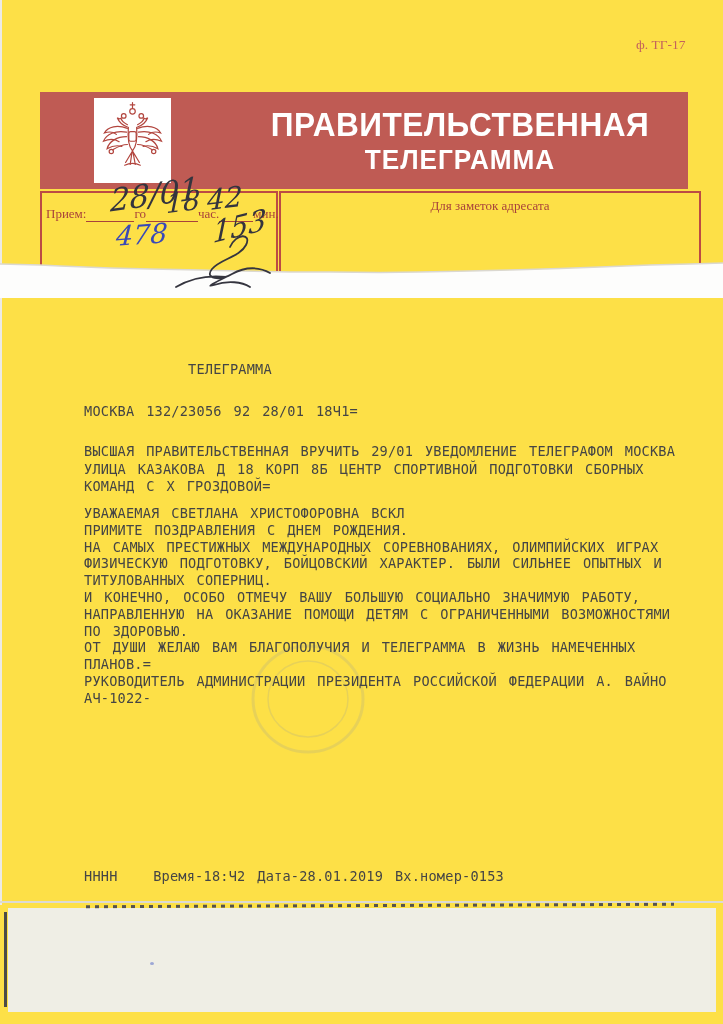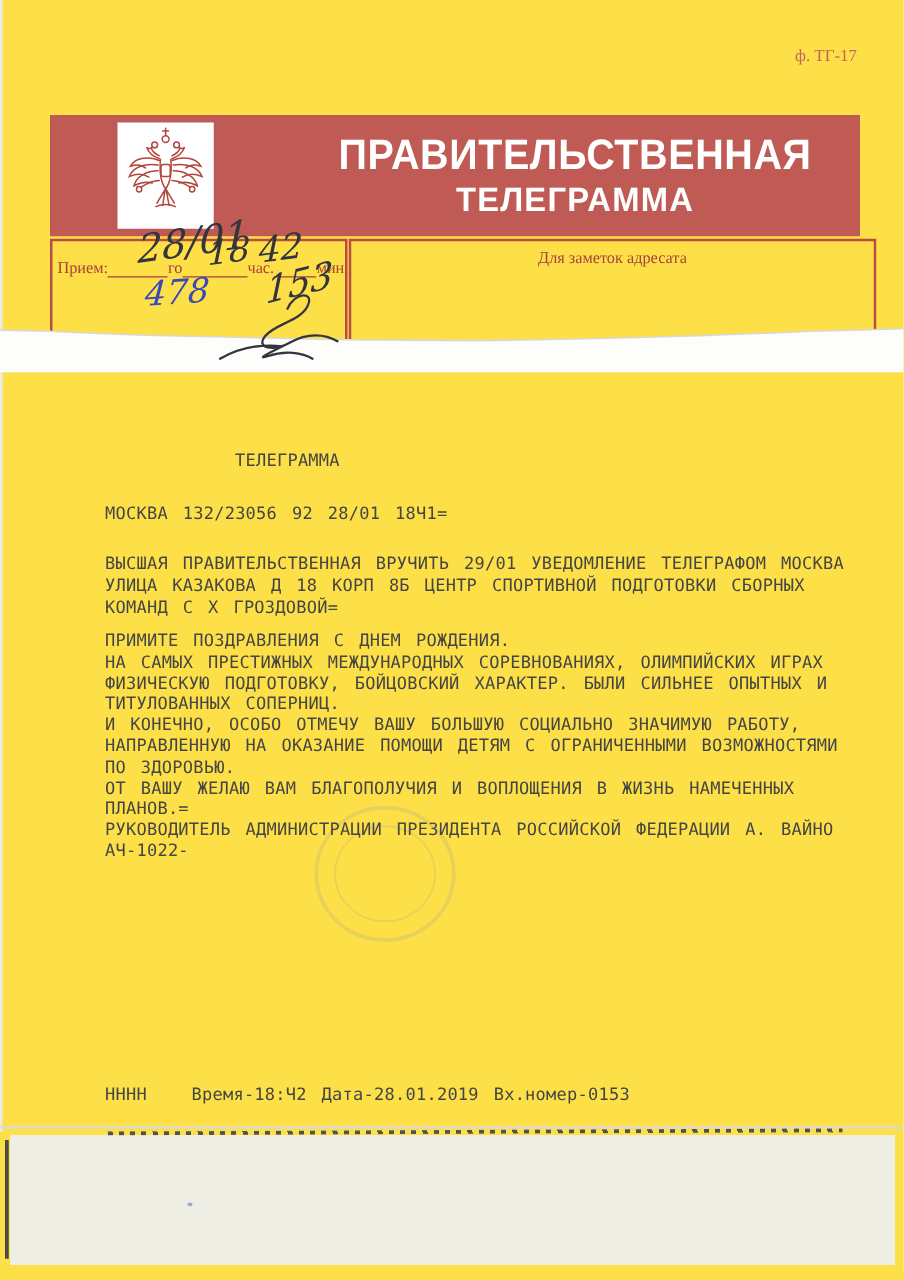--- a/index.html
+++ b/index.html
@@ -168,28 +168,29 @@
   <div class="tg-line tg-title">ТЕЛЕГРАММА</div>
   <div class="tg-line tg-service">МОСКВА 132/23056 92 28/01 18Ч1=</div>
 
   <div class="tg-address">
     <div class="tg-line">ВЫСШАЯ ПРАВИТЕЛЬСТВЕННАЯ ВРУЧИТЬ 29/01 УВЕДОМЛЕНИЕ ТЕЛЕГРАФОМ МОСКВА</div>
     <div class="tg-line">УЛИЦА КАЗАКОВА Д 18 КОРП 8Б ЦЕНТР СПОРТИВНОЙ ПОДГОТОВКИ СБОРНЫХ</div>
     <div class="tg-line">КОМАНД С Х ГРОЗДОВОЙ=</div>
   </div>
 
   <div class="tg-body">
+    <div class="tg-line">УВАЖАЕМАЯ СВЕТЛАНА ХРИСТОФОРОВНА ВСКЛ</div>
     <div class="tg-line">ПРИМИТЕ ПОЗДРАВЛЕНИЯ С ДНЕМ РОЖДЕНИЯ.</div>
     <div class="tg-line">НА САМЫХ ПРЕСТИЖНЫХ МЕЖДУНАРОДНЫХ СОРЕВНОВАНИЯХ, ОЛИМПИЙСКИХ ИГРАХ</div>
     <div class="tg-line">ФИЗИЧЕСКУЮ ПОДГОТОВКУ, БОЙЦОВСКИЙ ХАРАКТЕР. БЫЛИ СИЛЬНЕЕ ОПЫТНЫХ И</div>
     <div class="tg-line">ТИТУЛОВАННЫХ СОПЕРНИЦ.</div>
     <div class="tg-line">И КОНЕЧНО, ОСОБО ОТМЕЧУ ВАШУ БОЛЬШУЮ СОЦИАЛЬНО ЗНАЧИМУЮ РАБОТУ,</div>
     <div class="tg-line">НАПРАВЛЕННУЮ НА ОКАЗАНИЕ ПОМОЩИ ДЕТЯМ С ОГРАНИЧЕННЫМИ ВОЗМОЖНОСТЯМИ</div>
     <div class="tg-line">ПО ЗДОРОВЬЮ.</div>
-    <div class="tg-line">ОТ ВАШУ ЖЕЛАЮ ВАМ БЛАГОПОЛУЧИЯ И ВОПЛОЩЕНИЯ В ЖИЗНЬ НАМЕЧЕННЫХ</div>
+    <div class="tg-line">ОТ ДУШИ ЖЕЛАЮ ВАМ БЛАГОПОЛУЧИЯ И ТЕЛЕГРАММА В ЖИЗНЬ НАМЕЧЕННЫХ</div>
     <div class="tg-line">ПЛАНОВ.=</div>
     <div class="tg-line">РУКОВОДИТЕЛЬ АДМИНИСТРАЦИИ ПРЕЗИДЕНТА РОССИЙСКОЙ ФЕДЕРАЦИИ А. ВАЙНО</div>
     <div class="tg-line">АЧ-1022-</div>
   </div>
 
   <div class="tg-line tg-footer">НННН   Время-18:Ч2 Дата-28.01.2019 Вх.номер-0153</div>
 
   <div class="sheet-shadow"></div>
   <div class="perforation"></div>
   <div class="under-sheet"></div>

